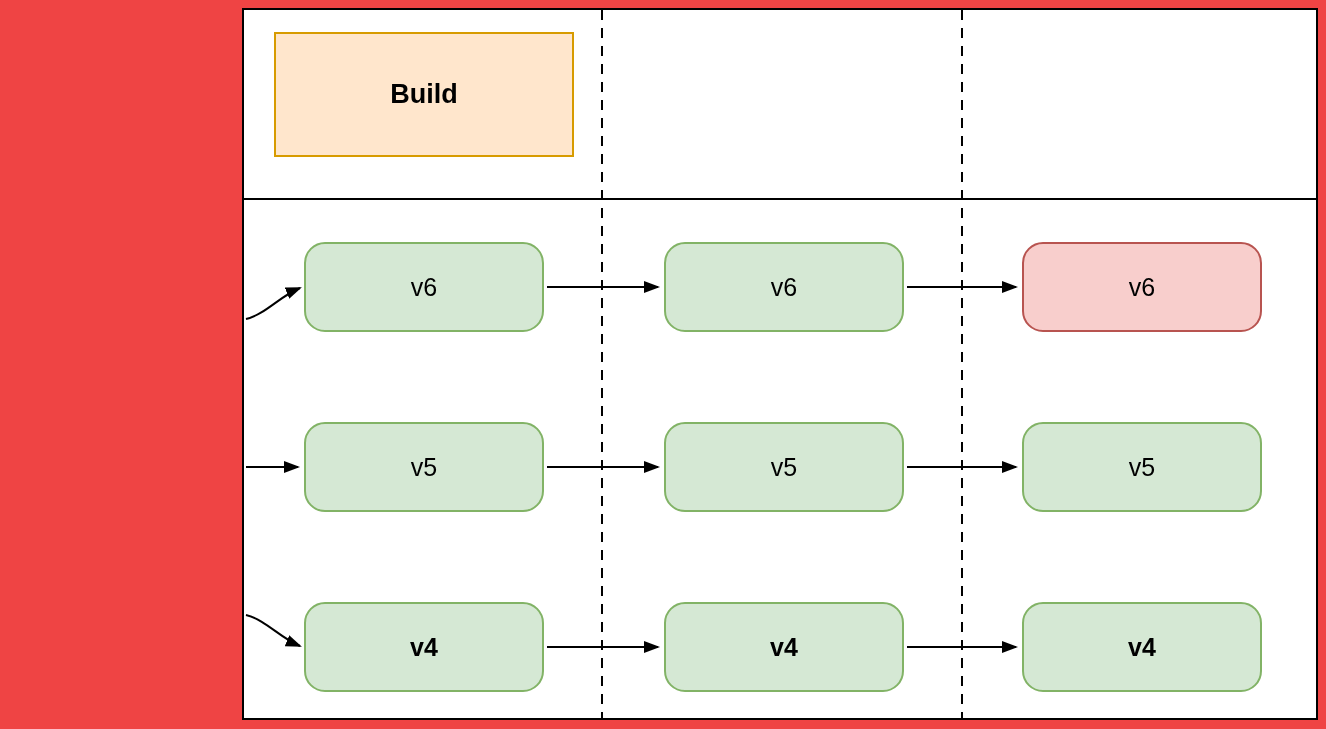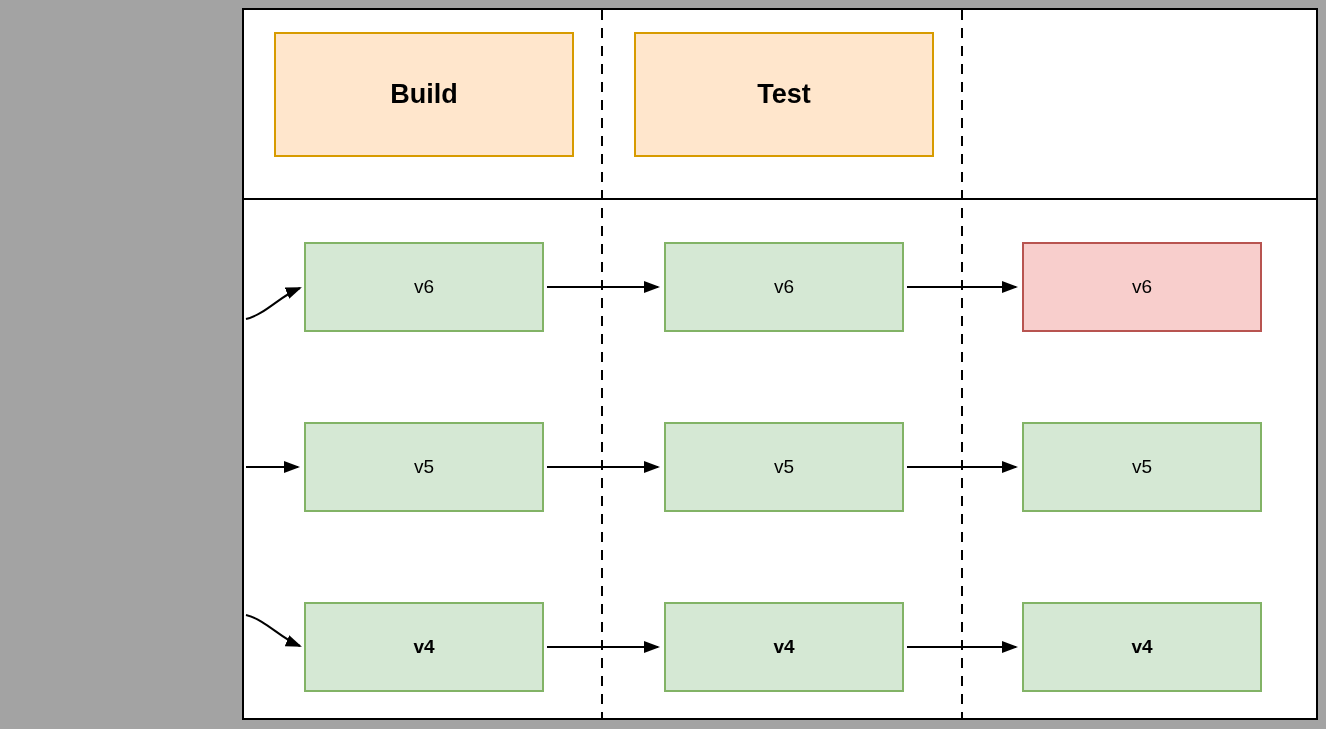--- a/index.html
+++ b/index.html
@@ -4,21 +4,21 @@
 <style>
   html, body {
     margin: 0;
     padding: 0;
     background: #000000;
   }
   .stage-root {
     position: relative;
     width: 1326px;
     height: 729px;
-    background: #a3a3a3;
+    background: #ef4444;
     font-family: "Liberation Sans", sans-serif;
     overflow: hidden;
   }
   .panel {
     position: absolute;
     left: 242px;
     top: 8px;
     width: 1076px;
     height: 712px;
     background: #ffffff;
@@ -56,22 +56,23 @@
     border-top: 2px solid #000000;
   }
   .node {
     position: absolute;
     width: 240px;
     height: 90px;
     box-sizing: border-box;
     display: flex;
     align-items: center;
     justify-content: center;
-    font-size: 19px;
+    font-size: 25px;
     color: #000000;
+    border-radius: 21px;
   }
   .node.ok {
     background: #d5e8d4;
     border: 2px solid #82b366;
   }
   .node.failed {
     background: #f8cecc;
     border: 2px solid #b85450;
   }
   .col-build  { left: 60px; }
@@ -104,21 +105,20 @@
       <line x1="2" y1="457" x2="54" y2="457" stroke="#000000" stroke-width="2" marker-end="url(#ah)"></line>
       <line x1="303" y1="457" x2="414" y2="457" stroke="#000000" stroke-width="2" marker-end="url(#ah)"></line>
       <line x1="663" y1="457" x2="772" y2="457" stroke="#000000" stroke-width="2" marker-end="url(#ah)"></line>
 
       <path d="M 2 605 C 22 610, 36 628, 56 636" fill="none" stroke="#000000" stroke-width="2" marker-end="url(#ah)"></path>
       <line x1="303" y1="637" x2="414" y2="637" stroke="#000000" stroke-width="2" marker-end="url(#ah)"></line>
       <line x1="663" y1="637" x2="772" y2="637" stroke="#000000" stroke-width="2" marker-end="url(#ah)"></line>
     </svg>
 
     <div class="stage-header" style="left:30px">Build</div>
-    <div class="stage-header" style="left:390px">Test</div>
 
     <div class="header-divider"></div>
 
     <div class="node ok col-build row-v6">v6</div>
     <div class="node ok col-test row-v6">v6</div>
     <div class="node failed col-deploy row-v6">v6</div>
 
     <div class="node ok col-build row-v5">v5</div>
     <div class="node ok col-test row-v5">v5</div>
     <div class="node ok col-deploy row-v5">v5</div>

